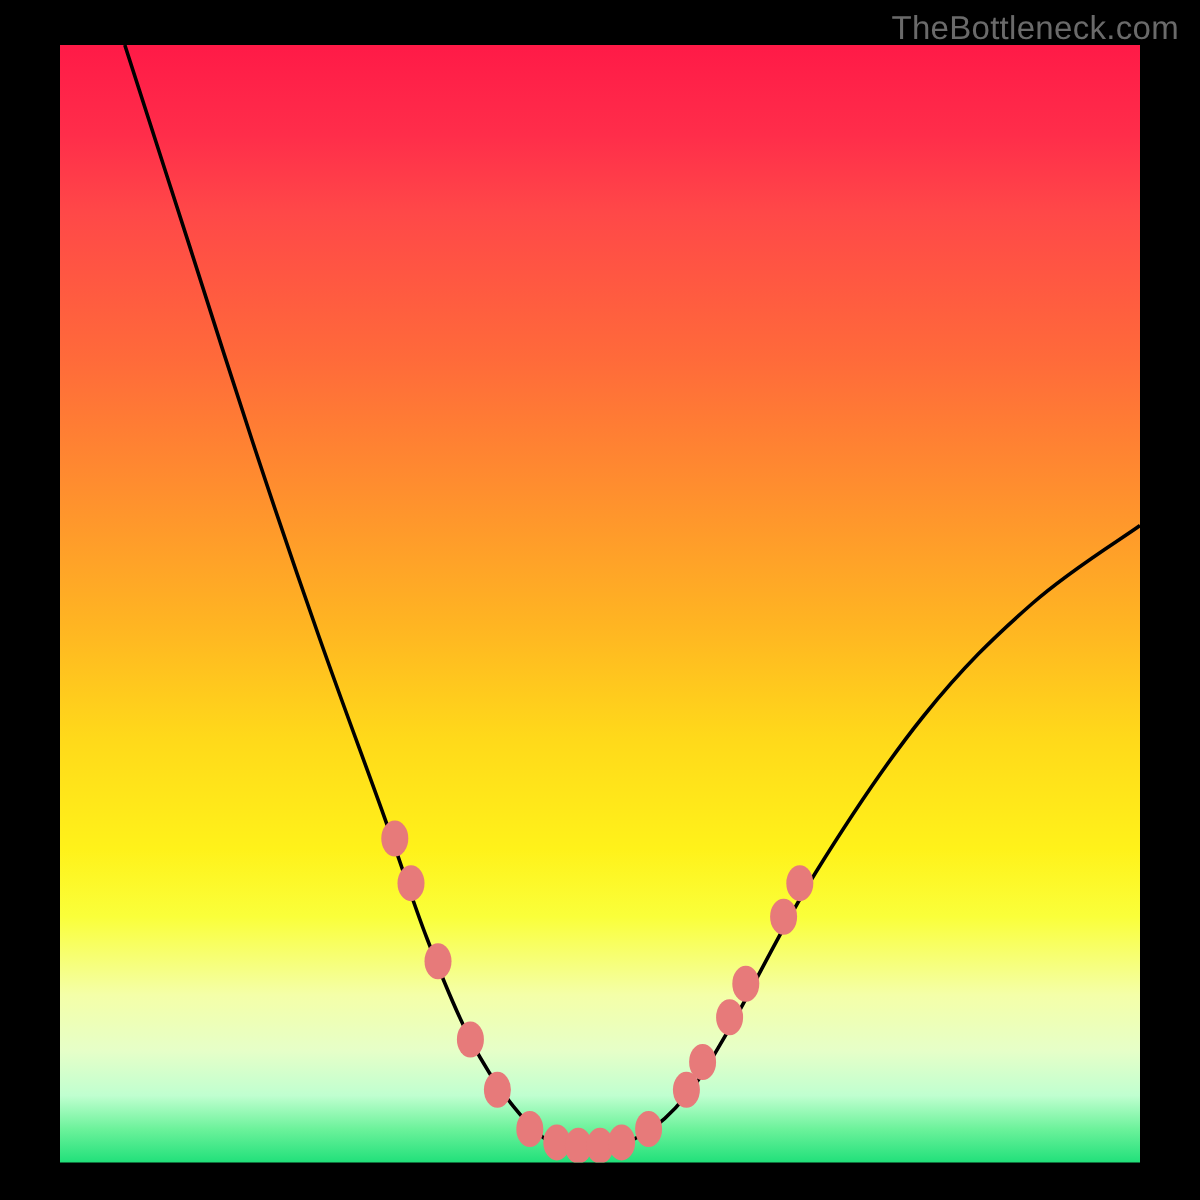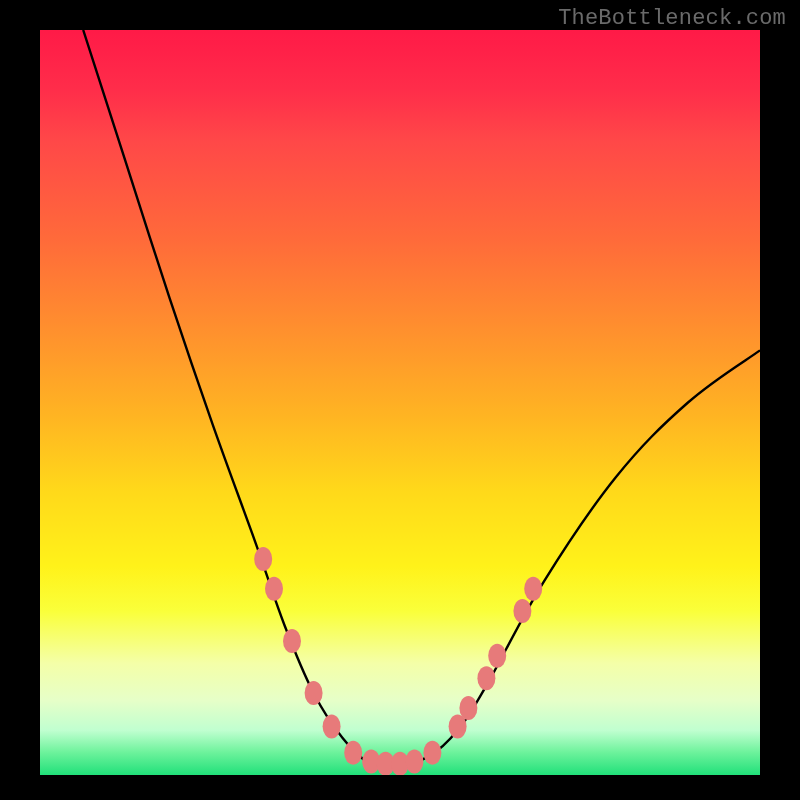--- a/index.html
+++ b/index.html
@@ -36,21 +36,20 @@
     );
   }
   .watermark {
     position: absolute;
     top: 6px;
     right: 14px;
     color: #6a6a6a;
     font-size: 22px;
     font-weight: 500;
     letter-spacing: 0.2px;
-    font-family: Liberation Mono, monospace;
   }
   svg {
     position: absolute;
     left: 0;
     top: 0;
     width: 720px;
     height: 745px;
   }
 </style>
 </head>

